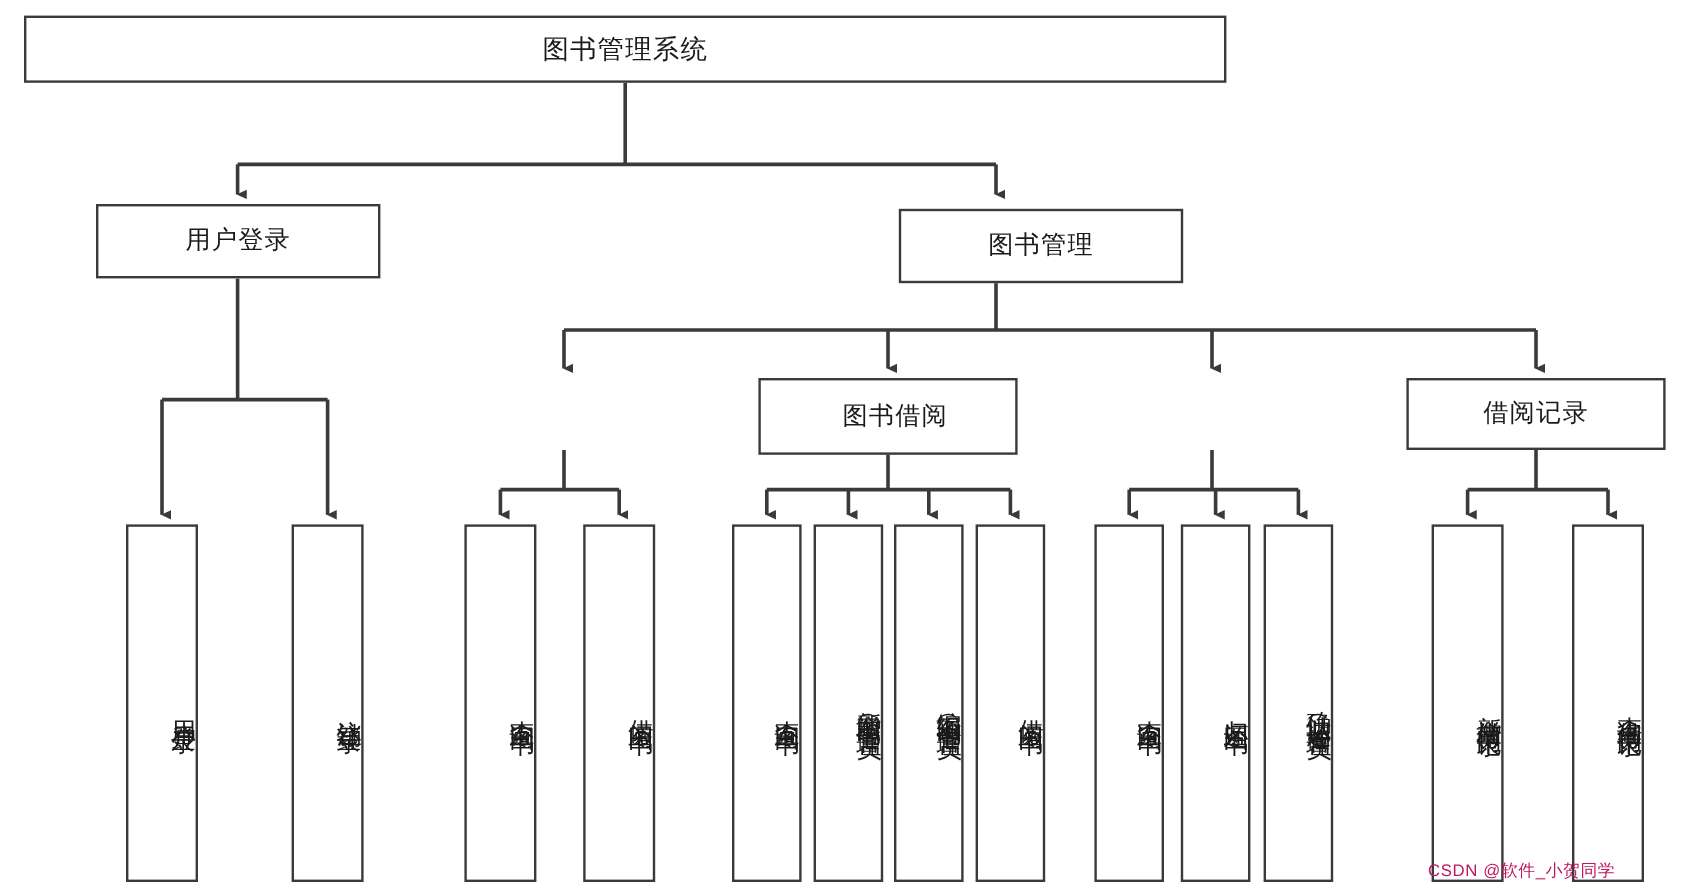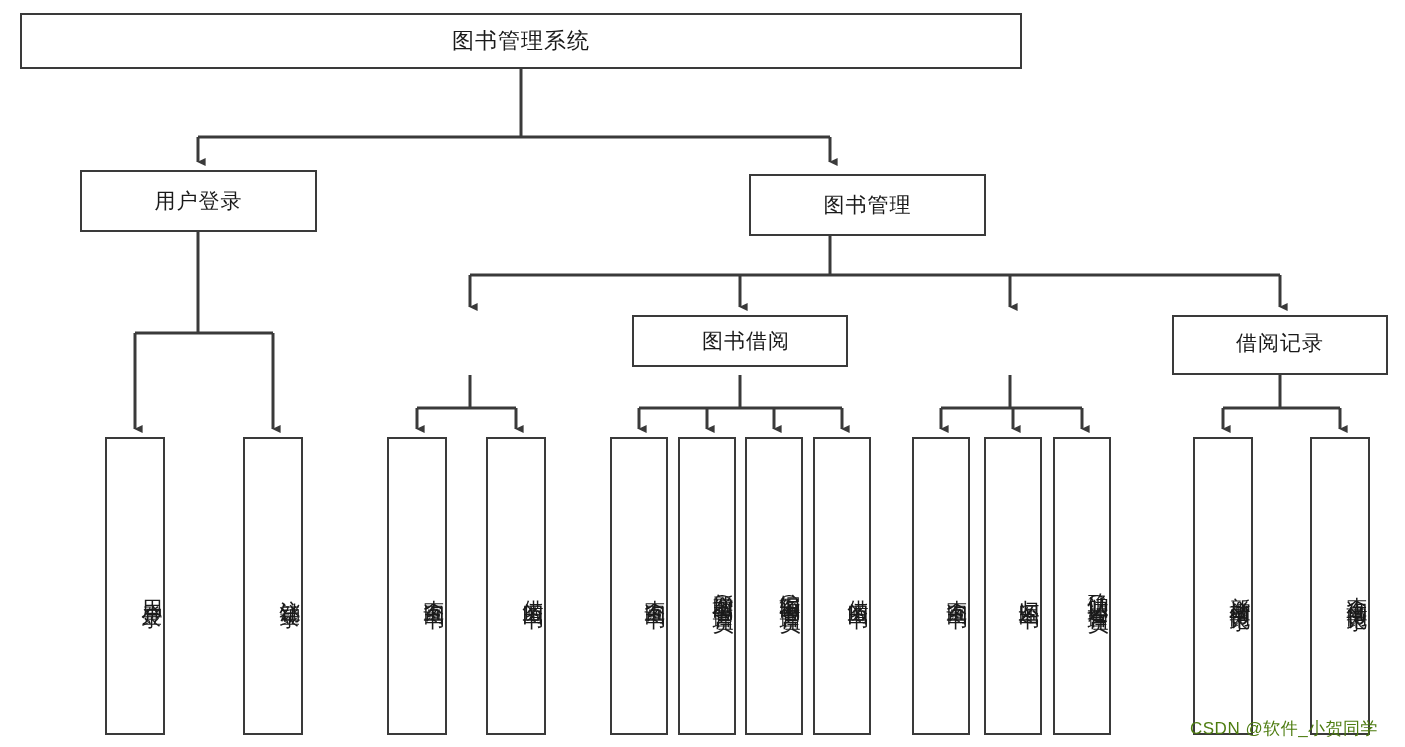--- a/index.html
+++ b/index.html
@@ -55,22 +55,22 @@
     align-items: flex-start;
     justify-content: center;
     white-space: nowrap;
   }
   .node-v > span {
     writing-mode: vertical-rl;
     text-orientation: upright;
   }
   .watermark {
     position: absolute;
-    font-size: 17px;
-    color: #4d7c0f;
+    font-size: 14px;
+    color: #be185d;
     white-space: nowrap;
     letter-spacing: 0.5px;
   }
 </style>
 </head>
 <body>
 
 <div id="canvas">
 
   <svg id="edges" viewBox="0 0 1405 747" xmlns="http://www.w3.org/2000/svg">
@@ -130,24 +130,24 @@
     <span>图书管理系统</span>
   </div>
 
   <div class="node node-h" style="left:80px; top:170px; width:237px; height:62px;">
     <span>用户登录</span>
   </div>
   <div class="node node-h" style="left:711px; top:174px; width:237px; height:62px;margin-left:38px;">
     <span>图书管理</span>
   </div>
 
-  <div class="node node-h" style="left:632px; top:315px; width:216px; height:52px;padding-left:12px;">
+  <div class="node node-h" style="left:632px; top:315px; width:216px; height:64px;padding-left:12px;">
     <span>图书借阅</span>
   </div>
-  <div class="node node-h" style="left:1172px; top:315px; width:216px; height:60px;font-family:Liberation Mono, monospace;">
+  <div class="node node-h" style="left:1172px; top:315px; width:216px; height:60px;">
     <span>借阅记录</span>
   </div>
 
   <div class="node node-v" style="left:105px; top:437px; width:60px; height:298px;">
     <span>用户登录</span>
   </div>
   <div class="node node-v" style="left:243px; top:437px; width:60px; height:298px;">
     <span>注销登录</span>
   </div>
   <div class="node node-v" style="left:387px; top:437px; width:60px; height:298px;">

